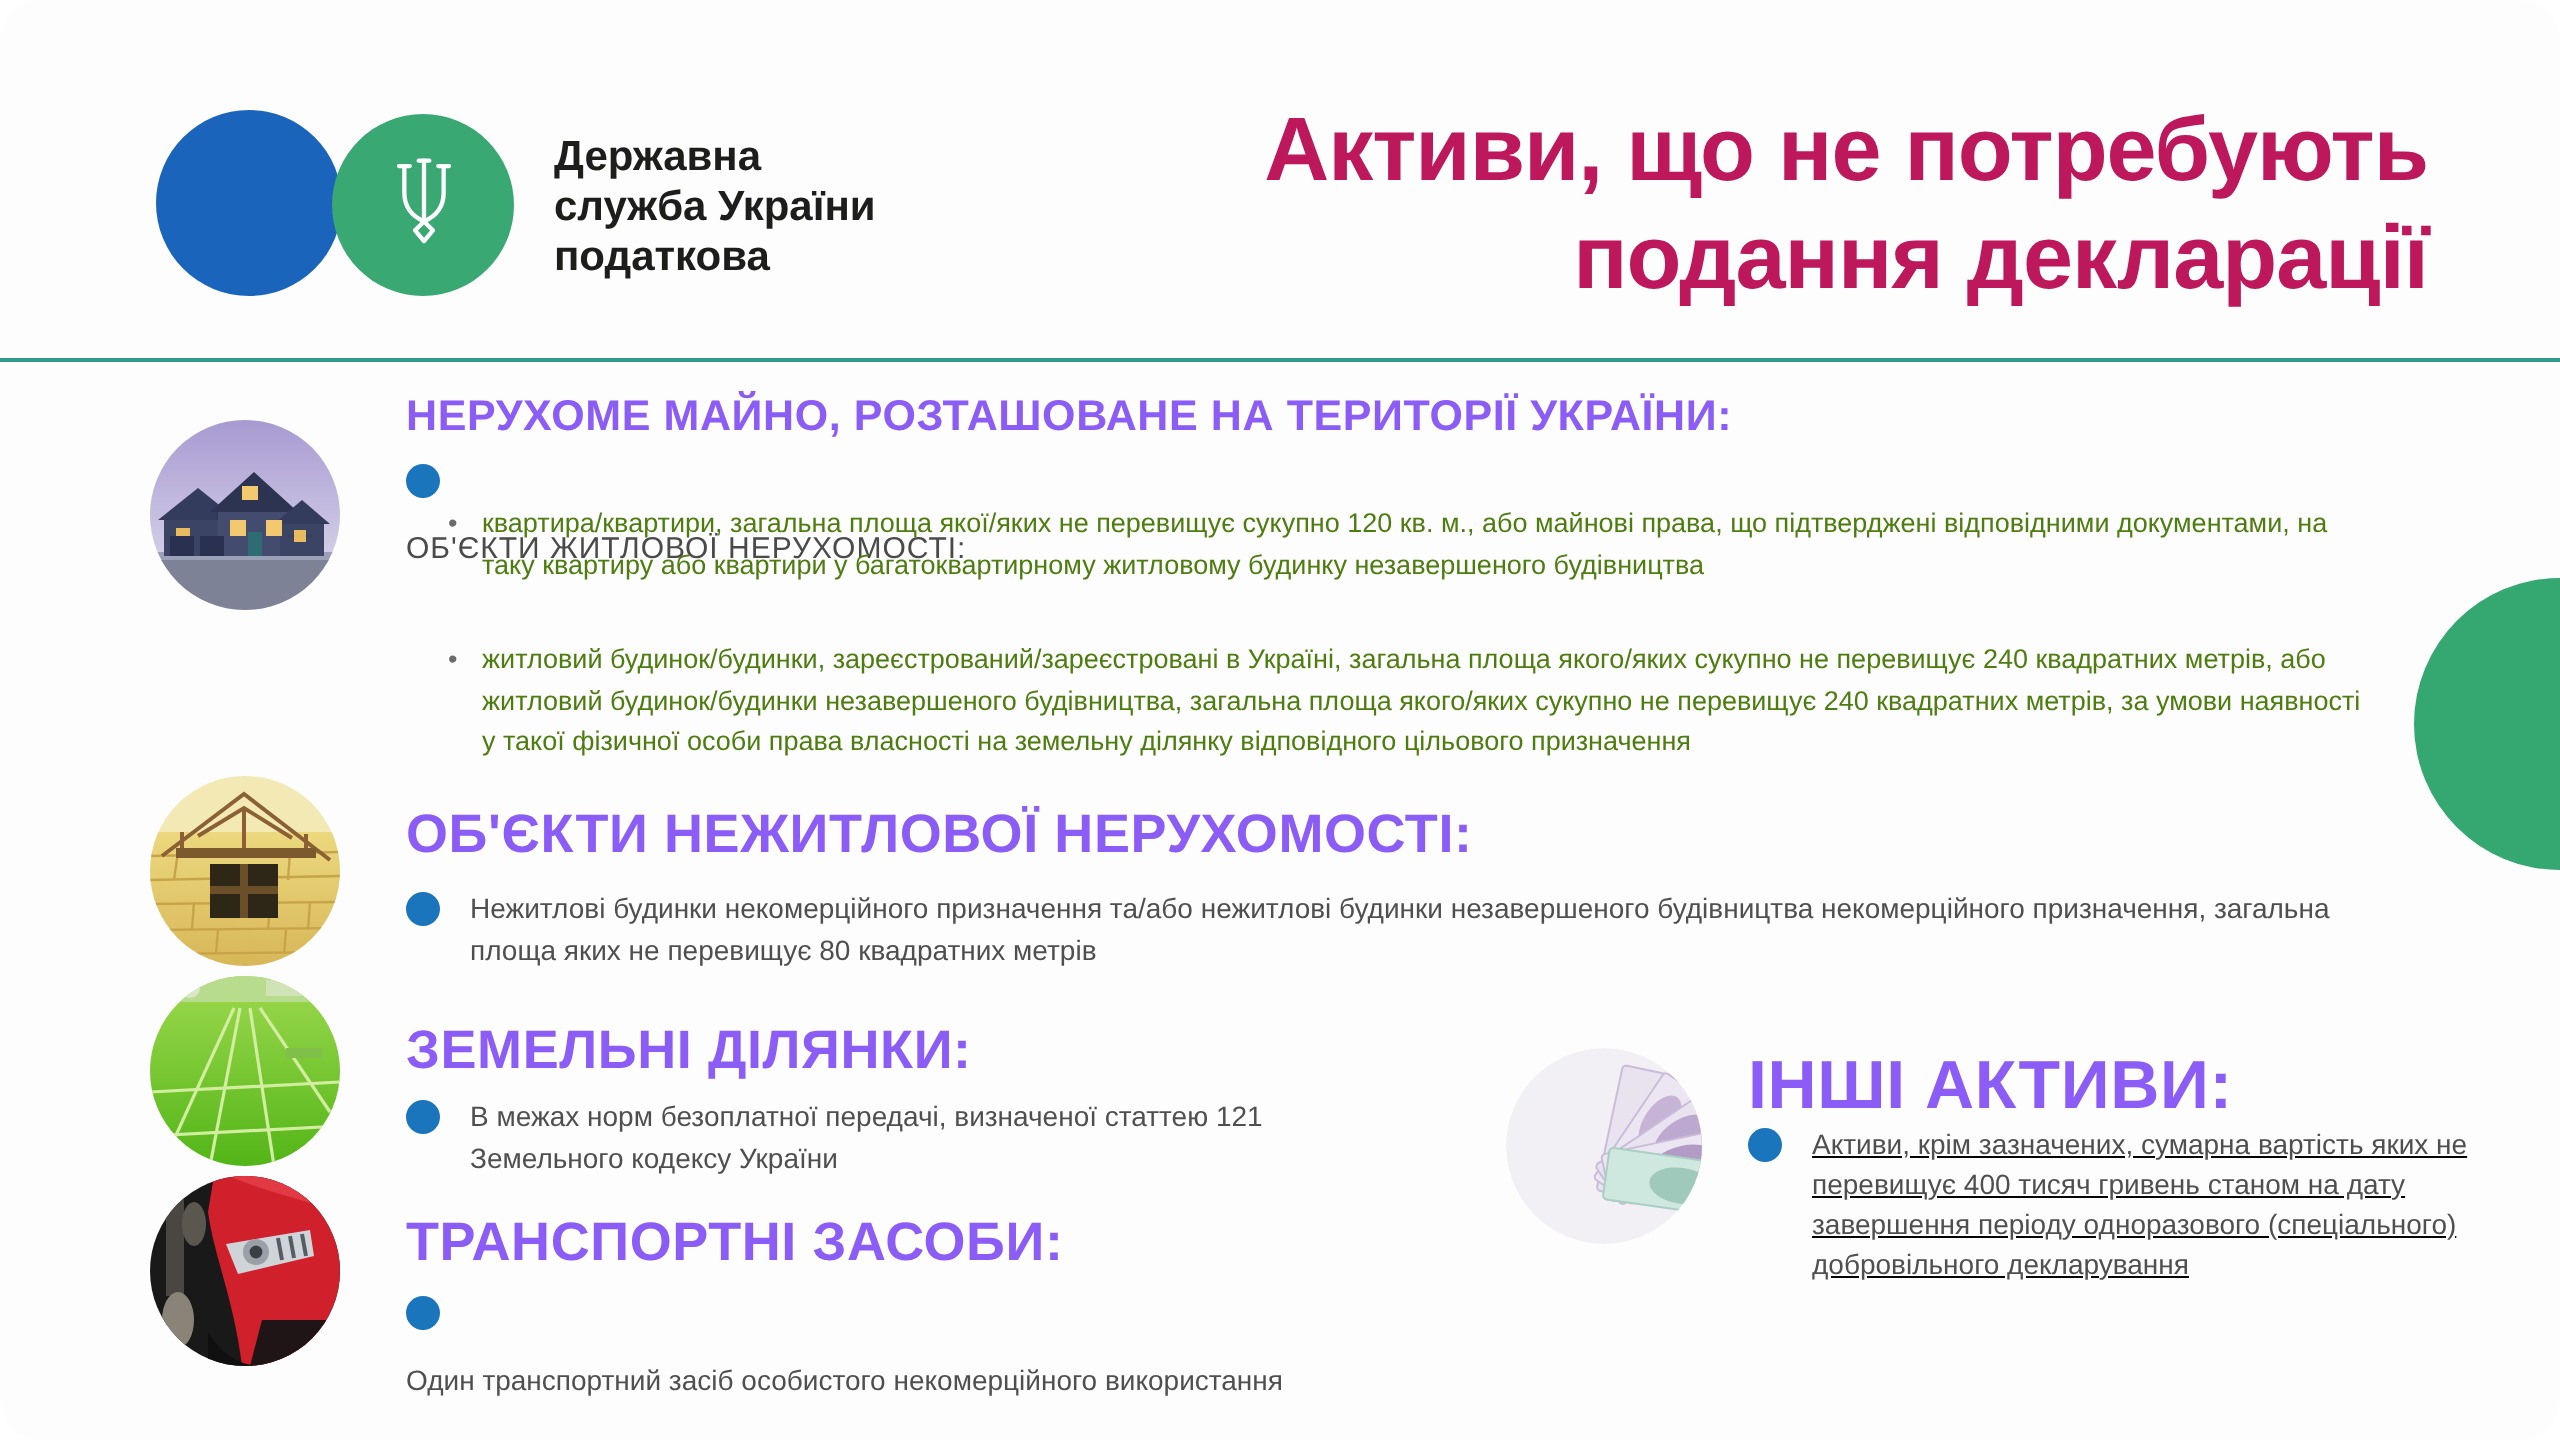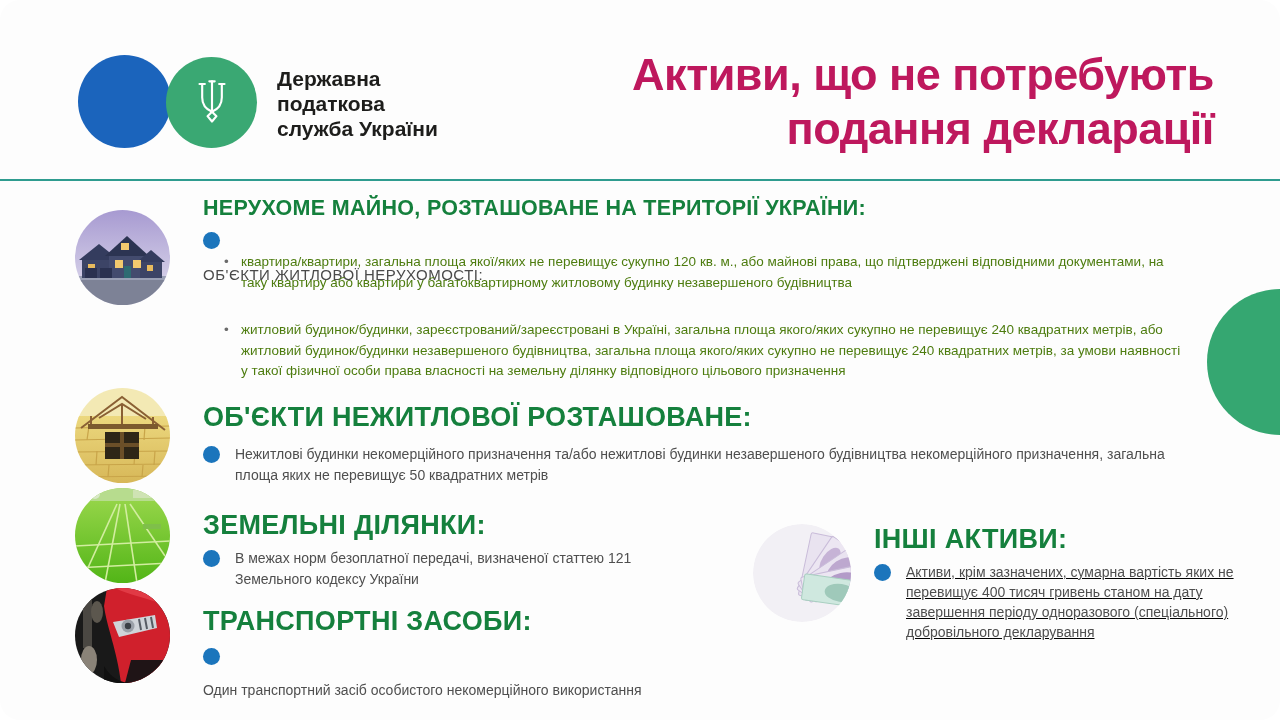--- a/index.html
+++ b/index.html
@@ -21,26 +21,26 @@
     border-radius:50%; background:#35a771;}
   
   .photo{position:absolute; width:95px; height:95px; border-radius:50%; overflow:hidden;}
   .photo svg{display:block;}
   #photo-house{left:75px; top:210px;}
   #photo-attic{left:75px; top:388px;}
   #photo-field{left:75px; top:488px;}
   #photo-car{left:75px; top:588px;}
   #photo-money{left:753px; top:524px; width:98px; height:98px;}
   
-  .sec-heading{position:absolute; margin:0; color:#15803d; font-weight:bold; letter-spacing:0.3px;}
+  .sec-heading{position:absolute; margin:0; color:#8b5cf6; font-weight:bold; letter-spacing:0.3px;}
   #h-sec1{left:203px; top:196px; font-size:21.5px;}
   #h-sec2{left:203px; top:402px; font-size:27px;}
   #h-sec3{left:203px; top:510px; font-size:27px;}
   #h-sec4{left:203px; top:606px; font-size:27px;}
-  #h-sec5{left:874px; top:524px; font-size:27px;text-align:right;}
+  #h-sec5{left:874px; top:524px; font-size:34px;text-align:right;}
   .dot{width:17px; height:17px; border-radius:50%; background:#1b75bc; flex:0 0 17px; margin-top:2px;}
   .bullet-row{position:absolute; display:flex; gap:15px; align-items:flex-start;}
   .bullet-row p{margin:0; font-size:14px; line-height:21px; color:#4f4f4f;}
   #sub-row1{left:203px; top:230px;flex-direction:column;}
   #sub-row1 .subhead{font-size:15px; font-weight:500; letter-spacing:0.5px; color:#4a4a4a; margin-top:2px;}
   #row2{left:203px; top:444px; width:985px;}
   #row3{left:203px; top:548px; width:500px;}
   #row4{left:203px; top:646px; width:650px;flex-direction:column;}
   #row5{left:874px; top:562px; width:365px;text-decoration:underline;}
   #row5 p{font-size:14px; line-height:20px;}
@@ -65,22 +65,22 @@
           <path d="M10 9 H16"></path>
             <path d="M32 9 H38"></path>
             <path d="M21 6 H27"></path>
           <path d="M24 40 L19 45 L24 51 L29 45 Z"></path>
         </g>
       </svg>
     </span>
   </div>
   <div class="org-name">
     <div>Державна</div>
+    <div>служба України</div>
     <div>податкова</div>
-    <div>служба України</div>
   </div>
   <h1 class="title">
     <span>Активи, що не потребують</span><br>
     <span>подання декларації</span>
   </h1>
   <div class="divider"></div>
 
   <div class="photo" id="photo-house">
     <svg viewBox="0 0 95 95" width="95" height="95">
       <defs>
@@ -150,24 +150,24 @@
         <line x1="16" y1="28" x2="16" y2="40"></line>
         <line x1="78" y1="29" x2="78" y2="41"></line>
         <line x1="47" y1="16" x2="47" y2="36"></line>
       </g>
       <rect x="13" y="36" width="70" height="5" fill="#7c5a2e"></rect>
       <rect x="30" y="44" width="34" height="27" fill="#2e2617"></rect>
       <rect x="45" y="44" width="4" height="27" fill="#6b4f28"></rect>
       <rect x="30" y="55" width="34" height="4" fill="#6b4f28"></rect>
     </svg>
   </div>
-  <h2 class="sec-heading" id="h-sec2">ОБ'ЄКТИ НЕЖИТЛОВОЇ РОЗТАШОВАНЕ:</h2>
+  <h2 class="sec-heading" id="h-sec2">ОБ'ЄКТИ НЕЖИТЛОВОЇ НЕРУХОМОСТІ:</h2>
   <div class="bullet-row" id="row2">
     <span class="dot"></span>
-    <p>Нежитлові будинки некомерційного призначення та/або нежитлові будинки незавершеного будівництва некомерційного призначення, загальна площа яких не перевищує 50 квадратних метрів</p>
+    <p>Нежитлові будинки некомерційного призначення та/або нежитлові будинки незавершеного будівництва некомерційного призначення, загальна площа яких не перевищує 80 квадратних метрів</p>
   </div>
 
   <div class="photo" id="photo-field">
     <svg viewBox="0 0 95 95" width="95" height="95">
       <defs>
         <linearGradient id="grass" x1="0" y1="0" x2="0" y2="1">
           <stop offset="0" stop-color="#9ed94f"></stop>
             <stop offset="1" stop-color="#52b517"></stop>
         </linearGradient>
       </defs>

